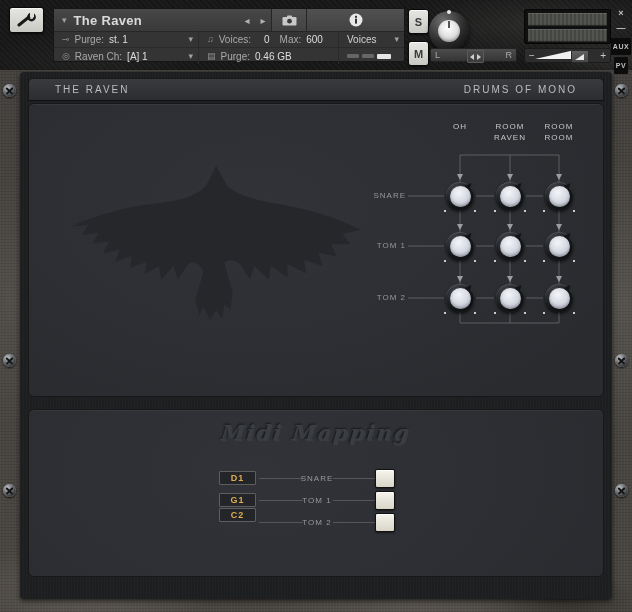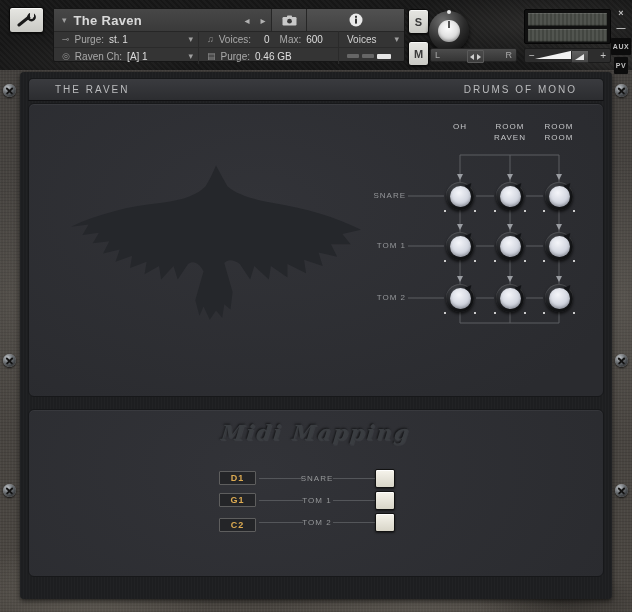--- a/index.html
+++ b/index.html
@@ -473,21 +473,21 @@
   <div class="miditag" style="top:64px">SNARE</div>
   <div class="dash" style="left:304px;top:68px;width:42px"></div>
   <div class="midibtn" style="top:59px"></div>
 
   <div class="notebox" style="top:83px">G1</div>
   <div class="dash" style="left:230px;top:90px;width:44px"></div>
   <div class="miditag" style="top:86px">TOM 1</div>
   <div class="dash" style="left:304px;top:90px;width:42px"></div>
   <div class="midibtn" style="top:81px"></div>
 
-  <div class="notebox" style="top:108px">C2</div>
+  <div class="notebox" style="top:98px">C2</div>
   <div class="dash" style="left:230px;top:112px;width:44px"></div>
   <div class="miditag" style="top:108px">TOM 2</div>
   <div class="dash" style="left:304px;top:112px;width:42px"></div>
   <div class="midibtn" style="top:103px"></div>
 </div>
 
 <div class="screw" style="left:3px;top:84px"></div>
 <div class="screw" style="left:615px;top:84px"></div>
 <div class="screw" style="left:3px;top:354px"></div>
 <div class="screw" style="left:615px;top:354px"></div>

